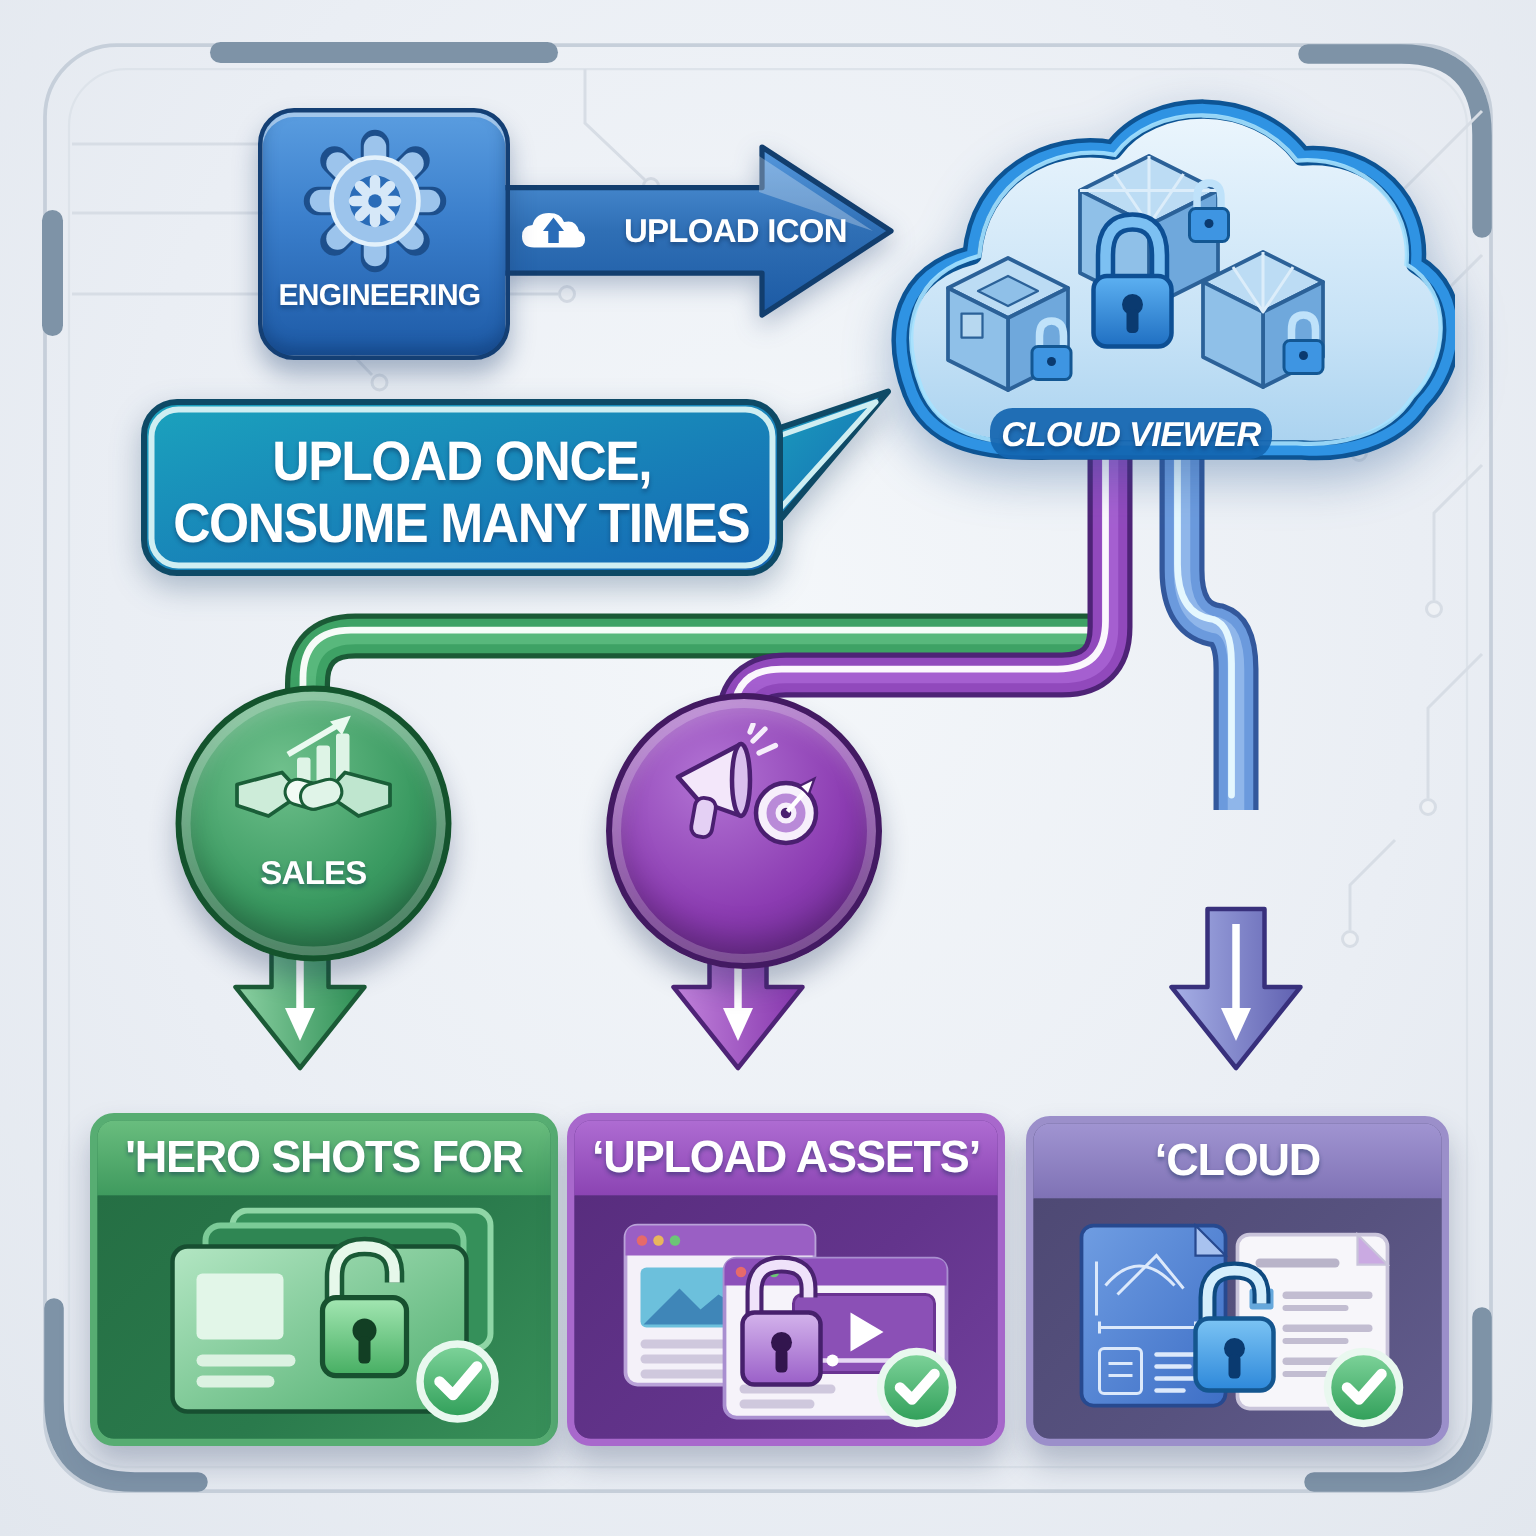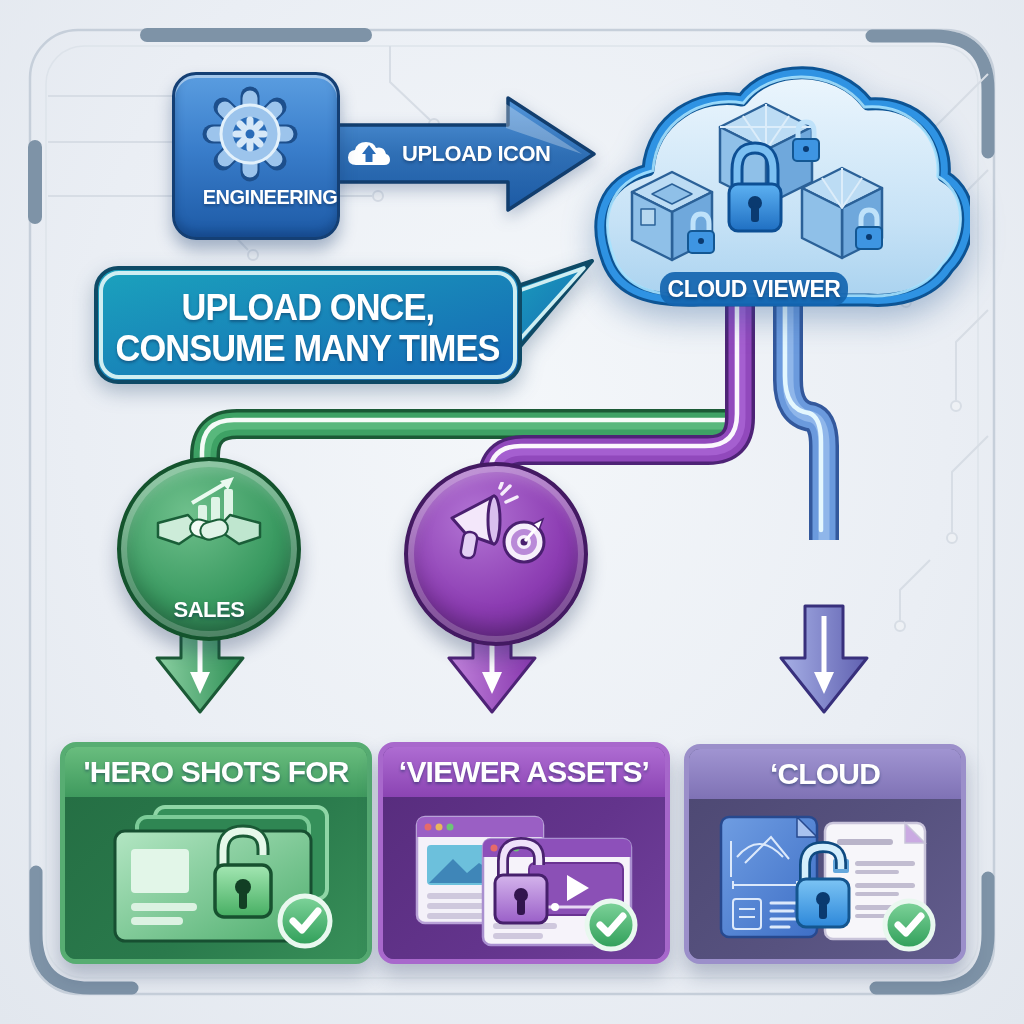--- a/index.html
+++ b/index.html
@@ -10,38 +10,38 @@
   svg{display:block;}
   .lbl{color:#fff;font-weight:700;text-align:center;
        text-shadow:0 2px 3px rgba(10,40,80,.45);letter-spacing:-.5px;}
   .condensed{display:inline-block;transform:scaleX(.93);transform-origin:center;}
 
   
   .eng-box{left:172px;top:72px;width:162px;height:162px;border-radius:24px;
     background:linear-gradient(180deg,#5a9de0 0%,#3a7ecb 45%,#1d5aa6 100%);
     border:3px solid #143f74;
     box-shadow:0 10px 16px rgba(25,60,110,.35), inset 0 3px 0 rgba(255,255,255,.45), inset 0 -6px 10px rgba(10,40,85,.35);}
-  .eng-label{left:189px;top:186px;width:162px;font-size:20px;}
-
-  
-  .arrow-content{left:346px;top:133px;width:238px;height:42px;display:flex;align-items:center;gap:10px;}
+  .eng-label{left:172px;top:186px;width:162px;font-size:20px;}
+
+  
+  .arrow-content{left:346px;top:133px;width:238px;height:42px;display:flex;align-items:center;gap:24px;}
   .arrow-content .lbl{font-size:22px;white-space:nowrap;}
 
   
-  .cloud-label{left:664px;top:276px;width:180px;font-size:23px;}
+  .cloud-label{left:664px;top:276px;width:180px;font-size:23px;font-style:italic;}
 
   
   .banner-text{left:100px;top:272px;width:416px;height:112px;display:flex;flex-direction:column;
     align-items:center;justify-content:center;line-height:1.12;}
   .banner-text .lbl{font-size:37px;letter-spacing:-1px;}
 
   
   .circle{border-radius:50%;box-shadow:0 12px 18px rgba(30,50,90,.30),
       inset 0 0 0 6px rgba(255,255,255,.20), inset 0 -14px 22px rgba(0,0,0,.28), inset 0 10px 14px rgba(255,255,255,.25);}
-  .circle .lbl{position:absolute;left:0;right:0;bottom:14px;font-size:22px;}
+  .circle .lbl{position:absolute;left:0;right:0;bottom:42px;font-size:22px;}
   .c-sales{left:117px;top:457px;width:176px;height:176px;border:4px solid #14532d;
     background:radial-gradient(circle at 38% 30%, #6fc08c 0%, #3a9a61 55%, #247049 100%);}
   .c-marketing{left:404px;top:462px;width:176px;height:176px;border:4px solid #431a62;
     background:radial-gradient(circle at 38% 30%, #b274d4 0%, #8c3cb2 55%, #63228a 100%);}
   .c-pm{left:736px;top:461px;width:170px;height:170px;border:4px solid #38307c;
     background:radial-gradient(circle at 38% 30%, #a294dc 0%, #7a69c2 55%, #584aa0 100%);}
   .circle .icon{position:absolute;left:50%;top:16px;transform:translateX(-50%);}
 
   
   .card{border-radius:16px;box-shadow:0 12px 20px rgba(35,55,95,.28);}
@@ -359,21 +359,21 @@
         <rect x="150" y="86" width="8" height="18" rx="3" fill="#123f24"></rect>
       </g>
       <g>
         <circle cx="216" cy="116" r="25" fill="url(#g1c)" stroke="#e9f8ef" stroke-width="5"></circle>
         <path d="M 204,116 L 213,125 L 229,106" fill="none" stroke="#fff" stroke-width="7" stroke-linecap="round" stroke-linejoin="round"></path>
       </g>
     </svg>
   </div>
 
   <div class="abs card card-2">
-    <div class="lbl title">‘VIEWER ASSETS’</div>
+    <div class="lbl title">‘UPLOAD ASSETS’</div>
     <div class="body"></div>
     <svg class="art" width="234" height="144" viewBox="0 0 234 144">
       <defs>
         <linearGradient id="g2b" x1="0" y1="0" x2="0" y2="1">
           <stop offset="0" stop-color="#d4b4ec"></stop>
             <stop offset="1" stop-color="#9a5fc8"></stop>
         </linearGradient>
         <linearGradient id="g2c" x1="0" y1="0" x2="0" y2="1">
           <stop offset="0" stop-color="#7fd49b"></stop>
             <stop offset="1" stop-color="#2f9e58"></stop>

